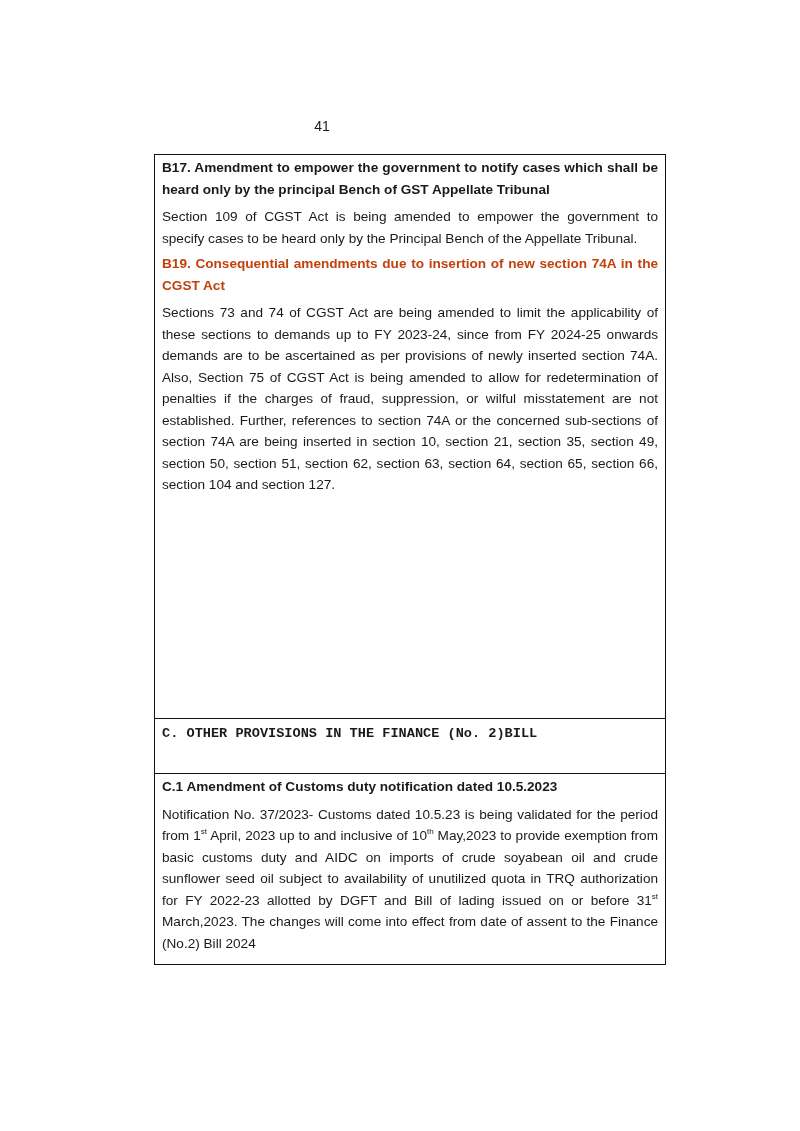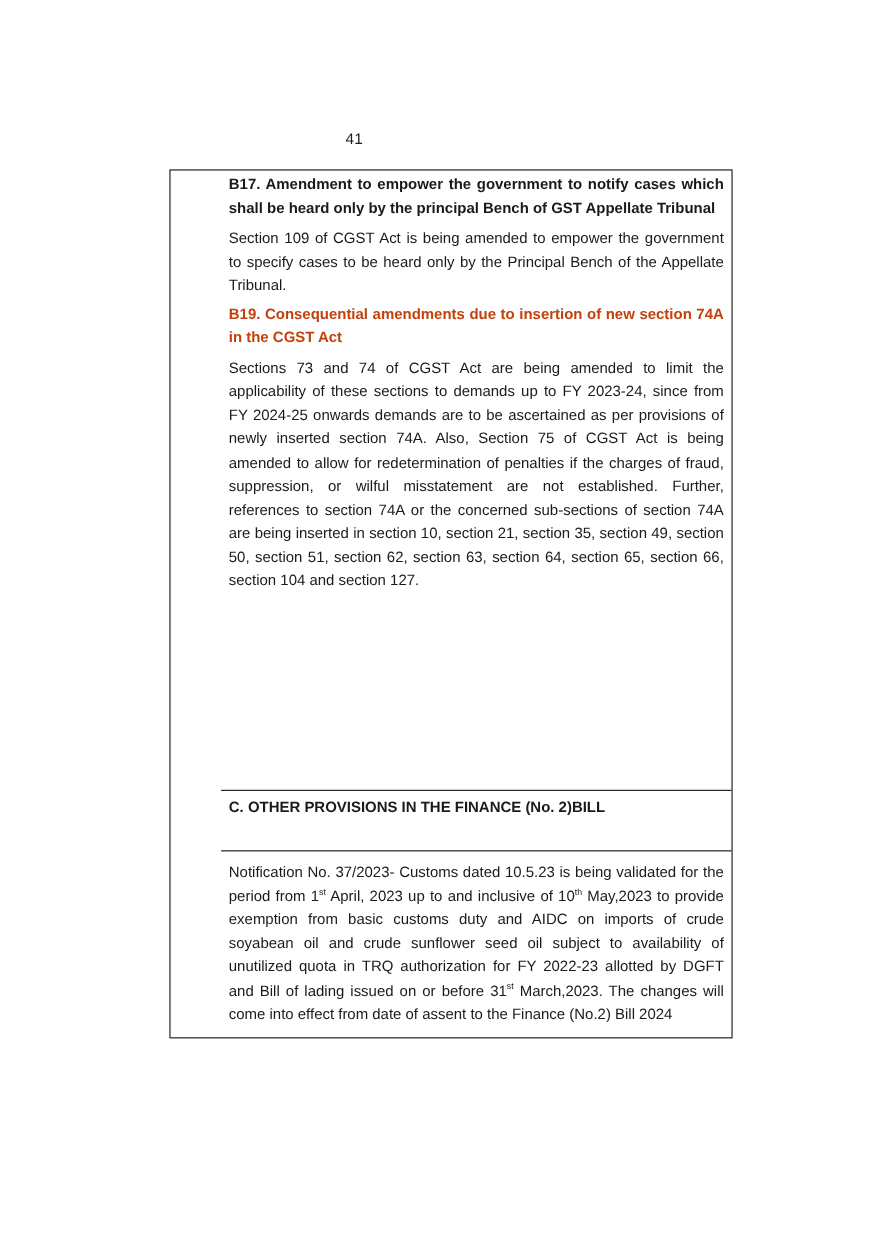--- a/index.html
+++ b/index.html
@@ -1,27 +1,27 @@
 <!DOCTYPE html>
 <html><head>
 <meta charset="utf-8">
 <style>
   html, body { margin: 0; padding: 0; background: #ffffff; }
   body { width: 800px; height: 1131px; position: relative; font-family: "Liberation Sans", sans-serif; color: #1a1a1a; overflow: hidden; }
   .page-number { position: absolute; top: 118px; left: 0; width: 644px; text-align: center; font-size: 14px; }
-  .table { position: absolute; left: 154px; top: 154px; width: 512px; border: 1.5px solid #111; box-sizing: border-box; padding-left: 46px; }
+  .table { position: absolute; left: 154px; top: 154px; width: 512px; border: 1.5px solid #111; box-sizing: border-box; }
   .row { border-bottom: 1.5px solid #111; box-sizing: border-box; }
   .row:last-child { border-bottom: none; }
   .cell { padding: 2px 7px 6px 7px; }
   .h { font-weight: bold; font-size: 13.6px; line-height: 21.5px; margin: 0; text-align: justify; }
   .h.gray { color: #c2410c; }
   .p { font-size: 13.6px; line-height: 21.5px; margin: 6px 0 4px 0; text-align: justify; }
   .row-b19 { height: 555px; }
   .row-c { height: 46px; }
-  .row-c .h { margin-top: 2px; }
+  .row-c .h { margin-top: 2px; font-family: Liberation Mono, monospace; }
   sup { font-size: 8px; line-height: 0; vertical-align: super; }
 </style>
 </head>
 <body>
 
 <div class="page-number">41</div>
 
 <div class="table">
   <div class="row">
     <div class="cell row-b19">
@@ -31,16 +31,17 @@
       <p class="p">Sections 73 and 74 of CGST Act are being amended to limit the applicability of these sections to demands up to FY 2023-24, since from FY 2024-25 onwards demands are to be ascertained as per provisions of newly inserted section 74A. Also, Section 75 of CGST Act is being amended to allow for redetermination of penalties if the charges of fraud, suppression, or wilful misstatement are not established. Further, references to section 74A or the concerned sub-sections of section 74A are being inserted in section 10, section 21, section 35, section 49, section 50, section 51, section 62, section 63, section 64, section 65, section 66, section 104 and section 127.</p>
     </div>
   </div>
   <div class="row">
     <div class="cell row-c">
       <p class="h">C. OTHER PROVISIONS IN THE FINANCE  (No. 2)BILL</p>
     </div>
   </div>
   <div class="row">
     <div class="cell">
+      <p class="h">C.1 Amendment of  Customs  duty notification dated 10.5.2023</p>
       <p class="p"><span>Notification No. 37/2023- Customs  dated 10.5.23 is being validated for the period  from 1</span><sup>st</sup><span> April, 2023 up to and inclusive of 10</span><sup>th</sup><span> May,2023  to provide exemption from basic customs duty and AIDC on imports of crude soyabean oil and crude sunflower seed oil subject to availability of unutilized quota in TRQ authorization for  FY 2022-23 allotted by DGFT and Bill of lading issued on or before 31</span><sup>st</sup><span> March,2023. The changes will come into effect from date of assent to the Finance (No.2) Bill 2024</span></p>
     </div>
   </div>
 </div>
 
 </body></html>

